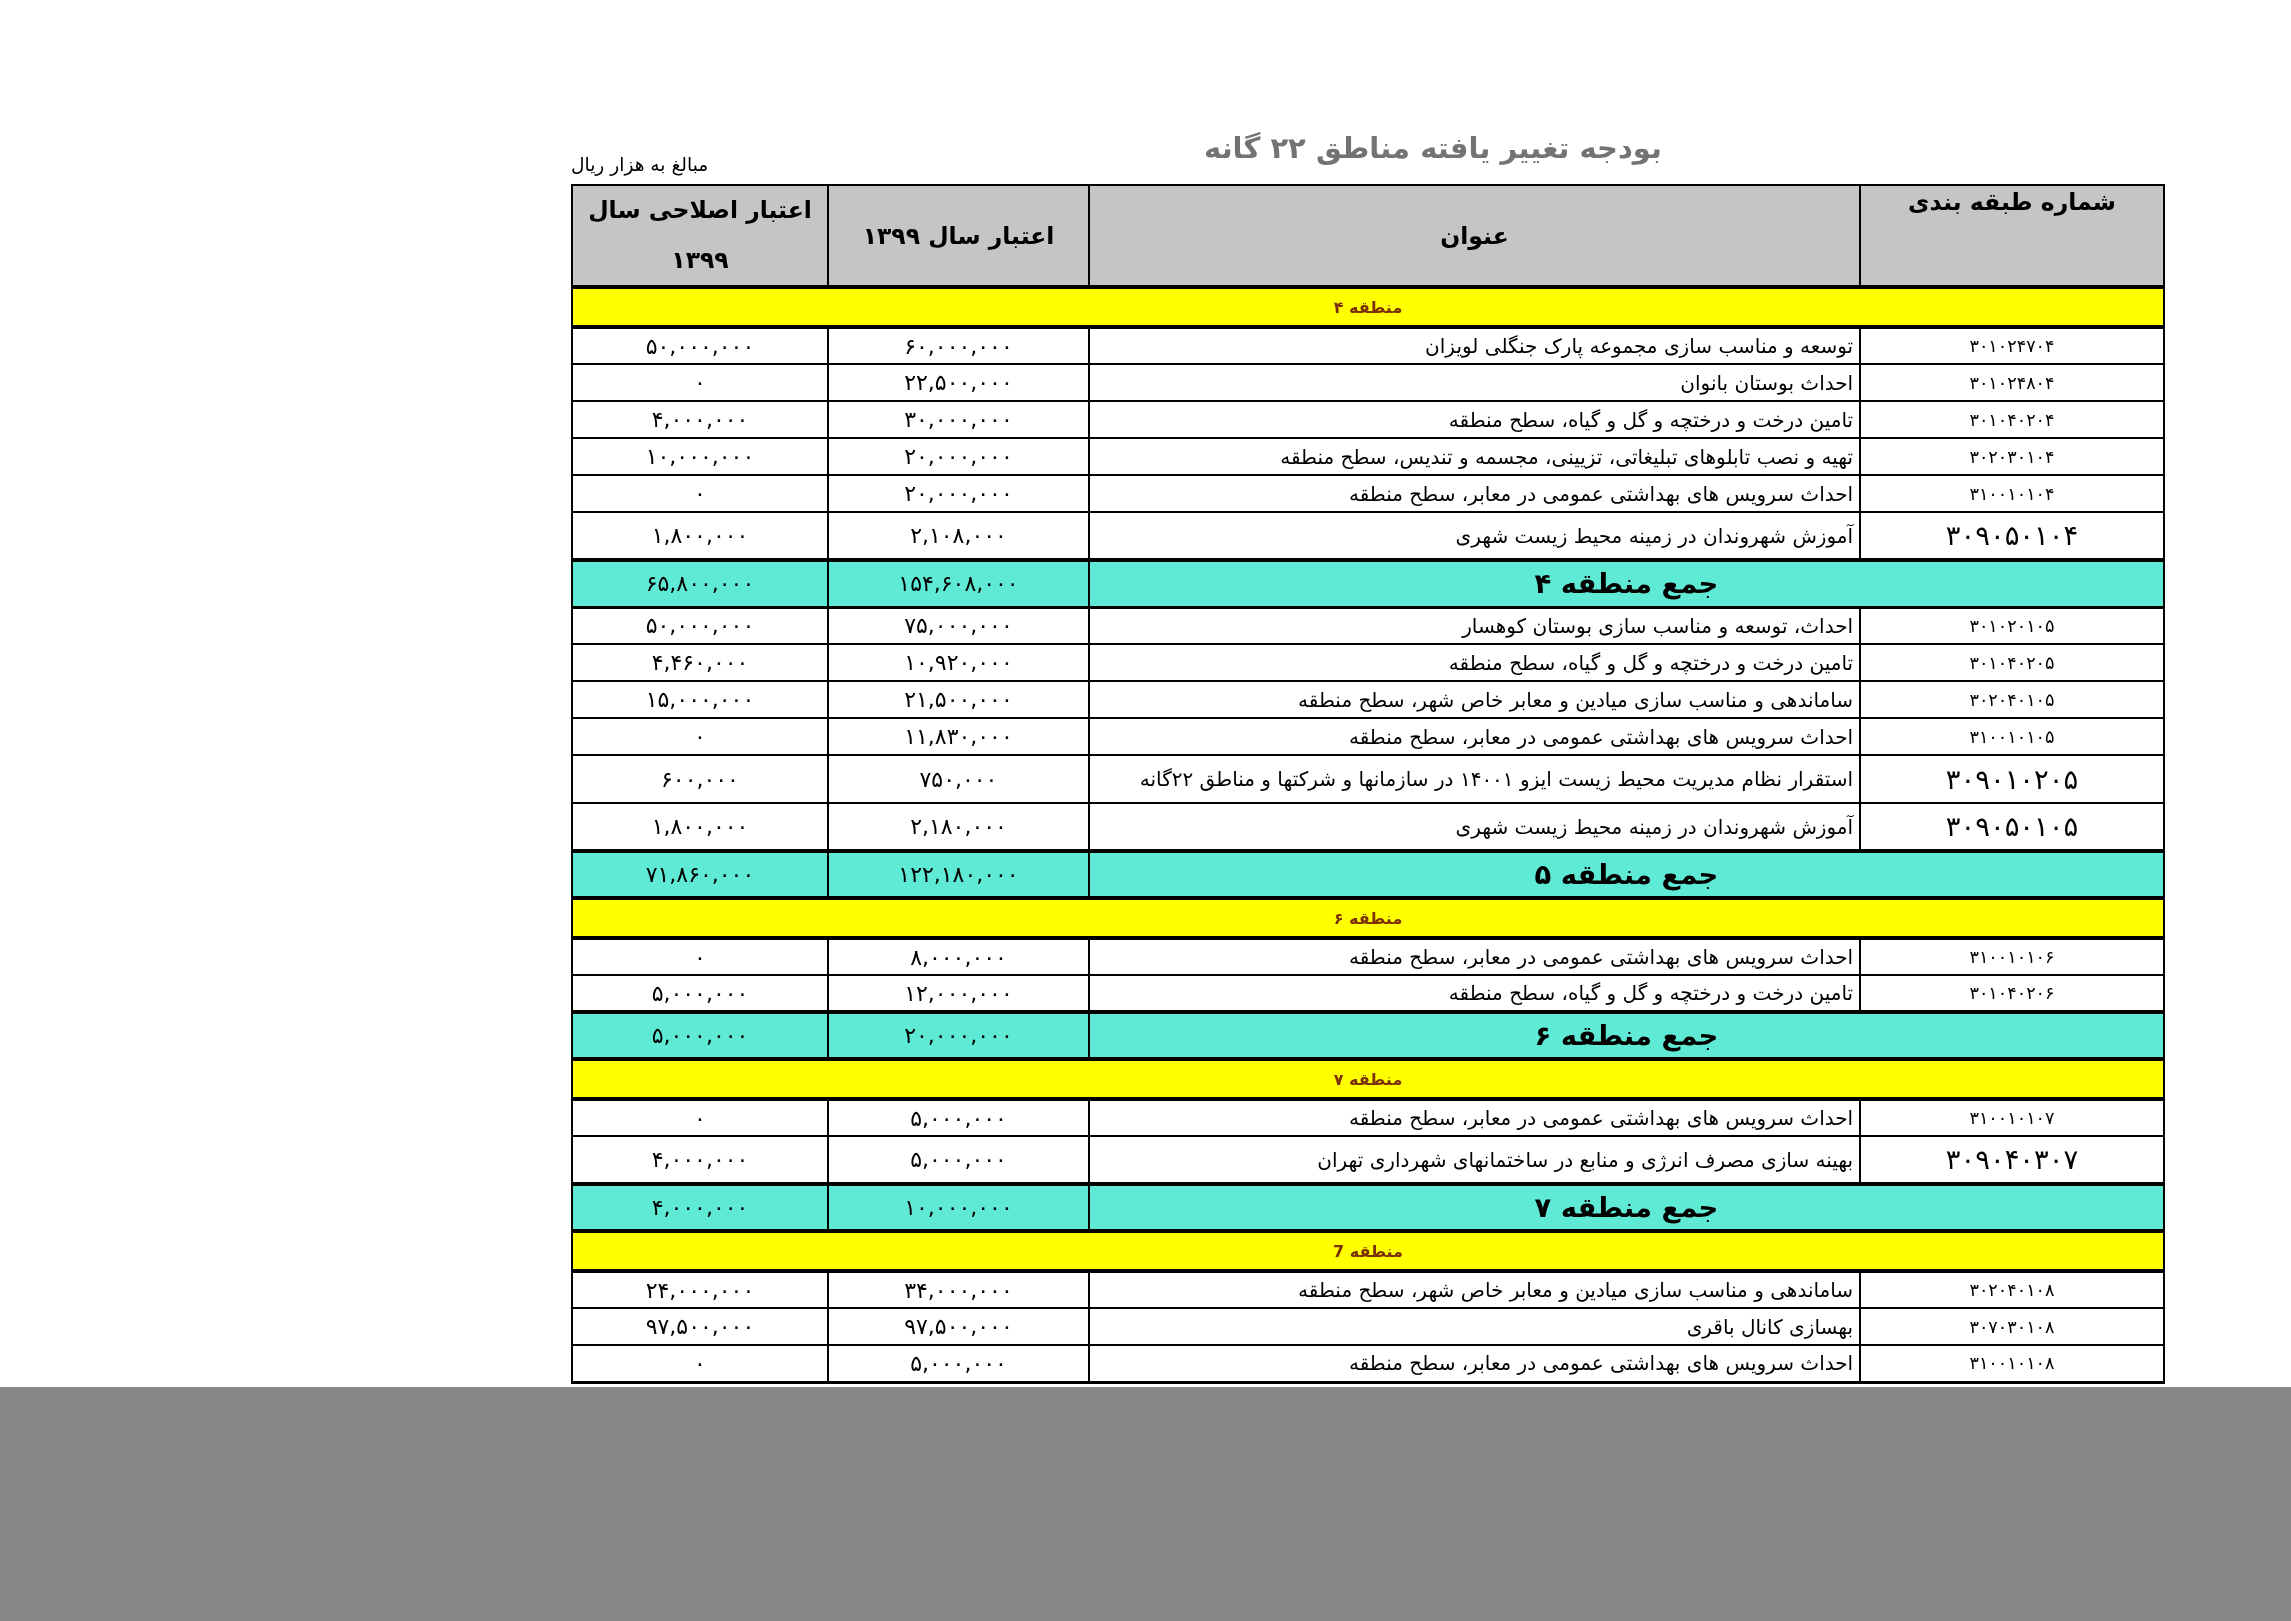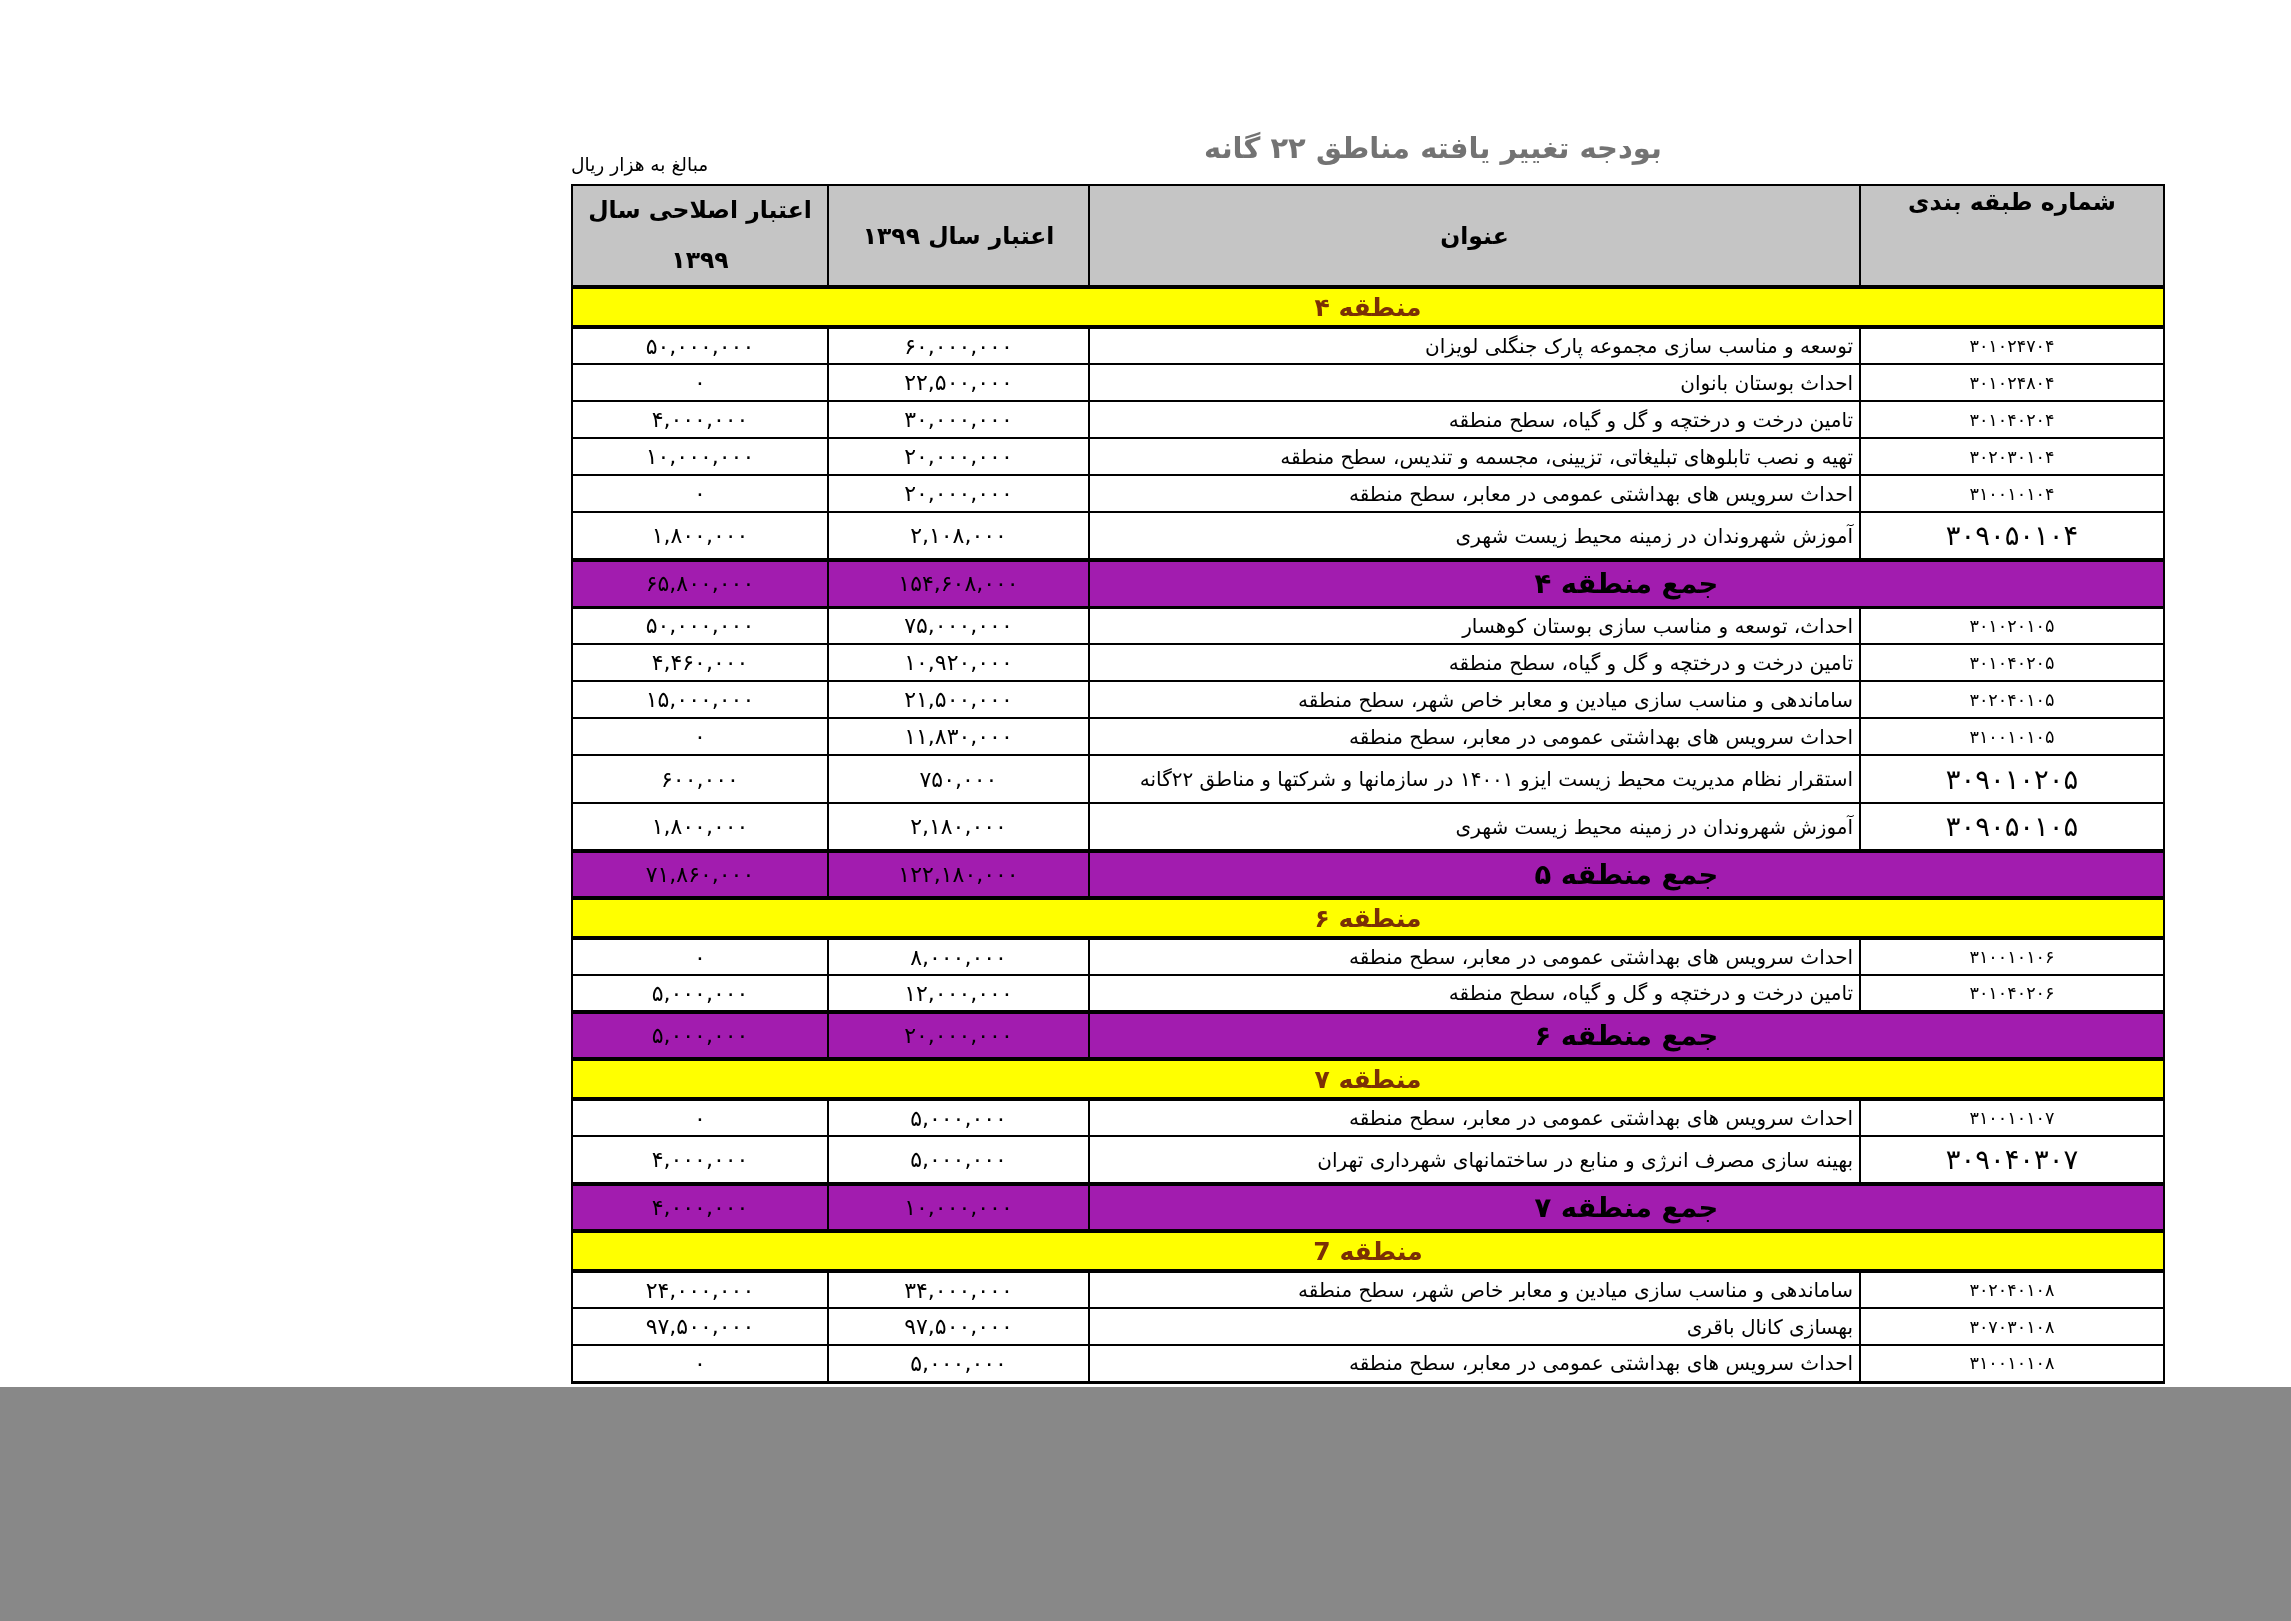--- a/index.html
+++ b/index.html
@@ -34,34 +34,34 @@
   .budget th {
     background:#C5C5C5; font-weight:bold; font-size:23.5px; color:#000;
     text-align:center; vertical-align:middle; padding:0 5.9px;
   }
   .budget th.h-code    { vertical-align:top; padding-top:2px; }
   .budget th.h-amended { line-height:2.1; }
   
   tr.r-section { height:40px; }
   tr.r-section td {
     background:#FFFF00; color:#7B3005;
-    font-weight:bold; font-size:25px; text-align:center; vertical-align:middle;
+    font-weight:bold; font-size:16px; text-align:center; vertical-align:middle;
     border-top:4.9px solid #000; border-bottom:4.9px solid #000;
   }
   
   tr.r-data { height:37px; }
   tr.r-data.r-big { height:48px; }
   td.cell-code { text-align:center; vertical-align:middle; font-size:17.6px; letter-spacing:2px; }
   tr.r-big td.cell-code { font-size:27.4px; letter-spacing:5.9px; }
   td.cell-title { text-align:right; vertical-align:middle; font-size:20px; padding:2px 5.9px; }
   td.cell-num { text-align:center; vertical-align:middle; font-size:22px; }
   
   tr.r-total { height:47px; }
   tr.r-total td {
-    background:#a21caf;
+    background:#5eead4;
     border-top:4.9px solid #000; border-bottom:3.9px solid #000;
     vertical-align:middle;
   }
   tr.r-total td.cell-total-label {
     text-align:center; font-size:27.4px; font-weight:bold; color:#000;
   }
   .budget tbody tr:last-child td { border-bottom:3.9px solid #000; }
 </style>
 </head>
 <body>

